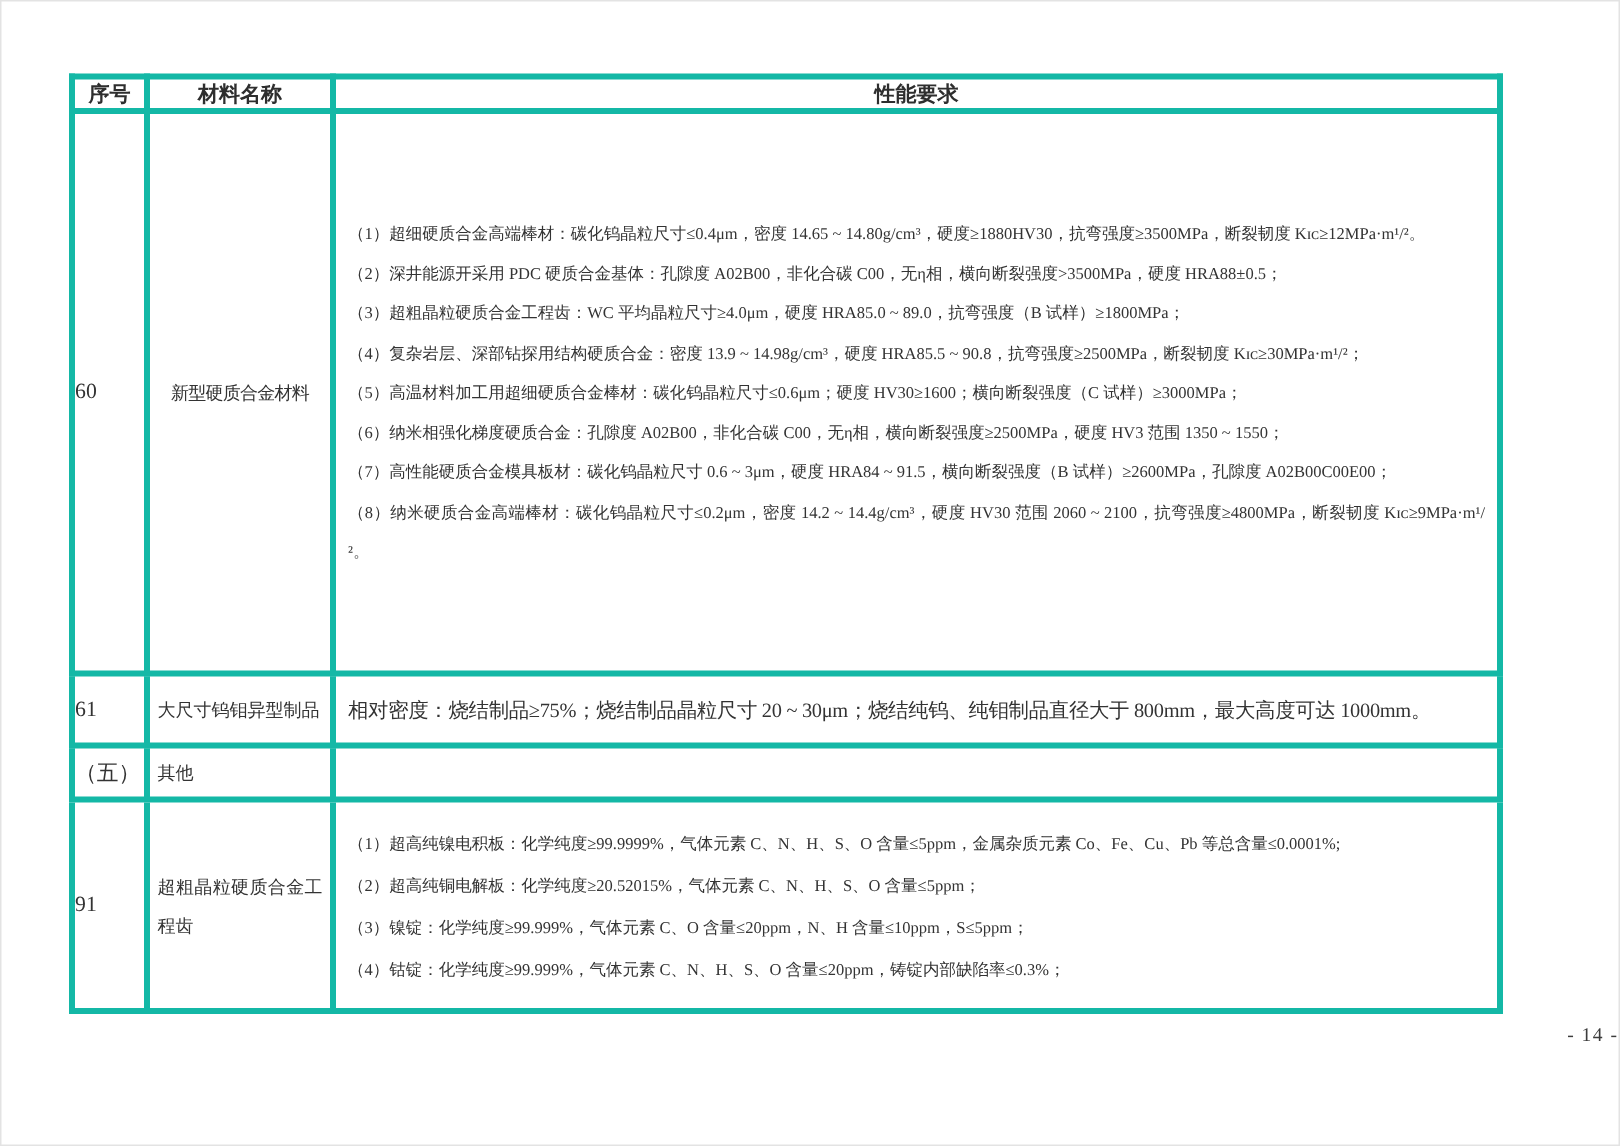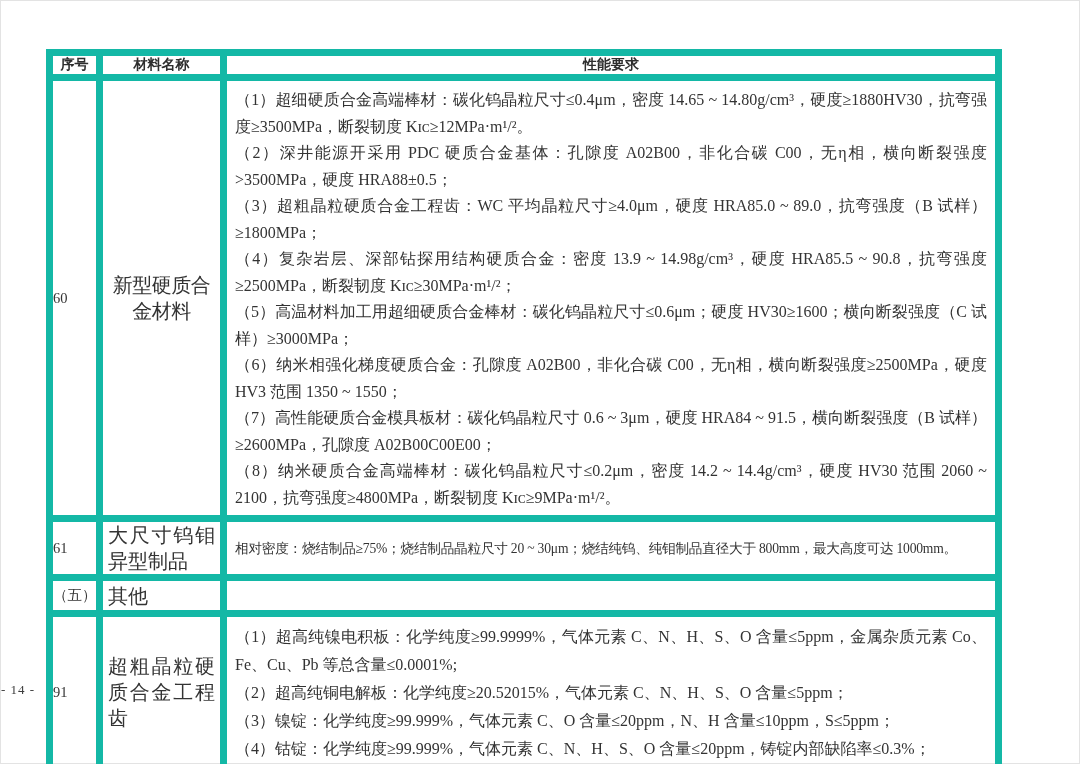--- a/index.html
+++ b/index.html
@@ -18,63 +18,63 @@
   }
   table.doc-table {
     position: absolute; left: 45px; top: 48px;
     width: 956px;
     border-collapse: collapse;
     table-layout: fixed;
   }
   .doc-table col.c-id   { width: 50px; }
   .doc-table col.c-name { width: 124px; }
   .doc-table td, .doc-table th {
-    border: 7px solid #14b8a6;
+    border: 4px solid #14b8a6;
     vertical-align: middle;
     font-weight: normal;
   }
   tr.hdr { height: 23px; }
   tr.hdr th {
     font-size: 14px;
     font-weight: bold;
     text-align: center;
     color: #2e2e2e;
   }
   td.id-cell {
     text-align: left;
     font-size: 14.5px;
   }
   td.name-cell {
-    font-size: 20px;
+    font-size: 12px;
     padding: 0 5px;
     text-align: justify;
     line-height: 26px;
   }
   td.name-cell.tight { padding: 0 2px; letter-spacing: -0.5px; text-align: center; }
   td.name-cell.plain { text-align: left; }
   td.req-cell {
     padding: 6px 8px 4px 8px;
-    font-size: 16px;
+    font-size: 11px;
     vertical-align: middle;
   }
   .req-item {
     text-align: justify;
     line-height: 26.5px;
   }
   tr.row-60 { height: 375px; }
   tr.row-61 { height: 48px; padding-left: 44px; }
   tr.row-wu { height: 36px; }
   tr.row-62 { height: 141px; }
   tr.row-62 .req-item { line-height: 28px; }
   tr.row-61 .req-cell { white-space: nowrap; overflow: hidden; font-size: 13.6px; letter-spacing: -0.2px; }
   tr.row-wu td { border-bottom: 1.5px solid #2f2f2f; }
   .footer {
     position: absolute; left: 0; top: 681px;
     width: 100%;
-    text-align: left;
+    text-align: right;
     font-size: 13px;
     color: #3c3c3c;
     letter-spacing: 1px;
   }
 </style>
 </head>
 <body>
 
 <div class="page">
 

